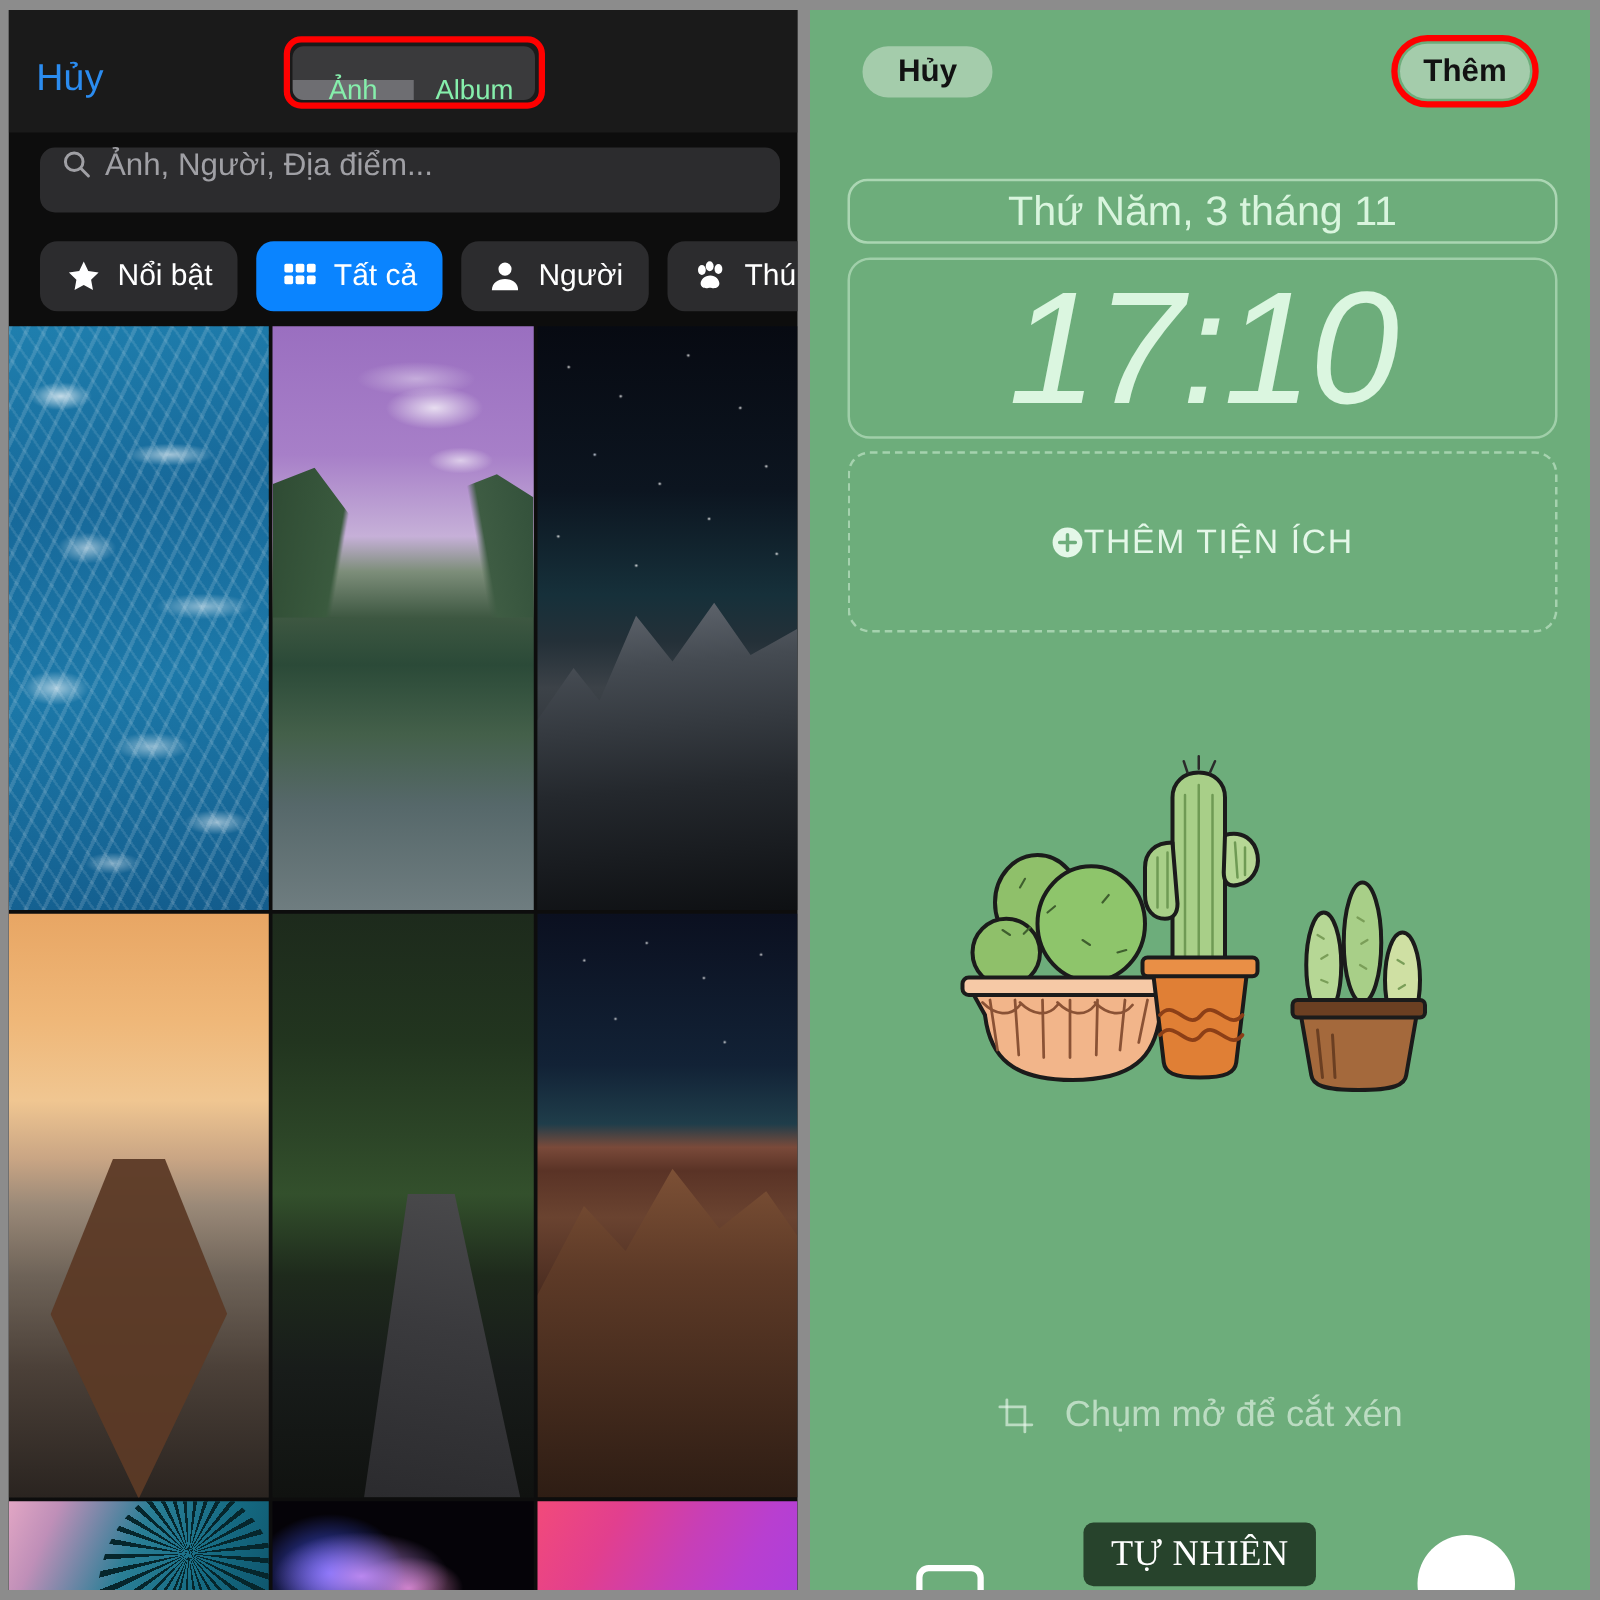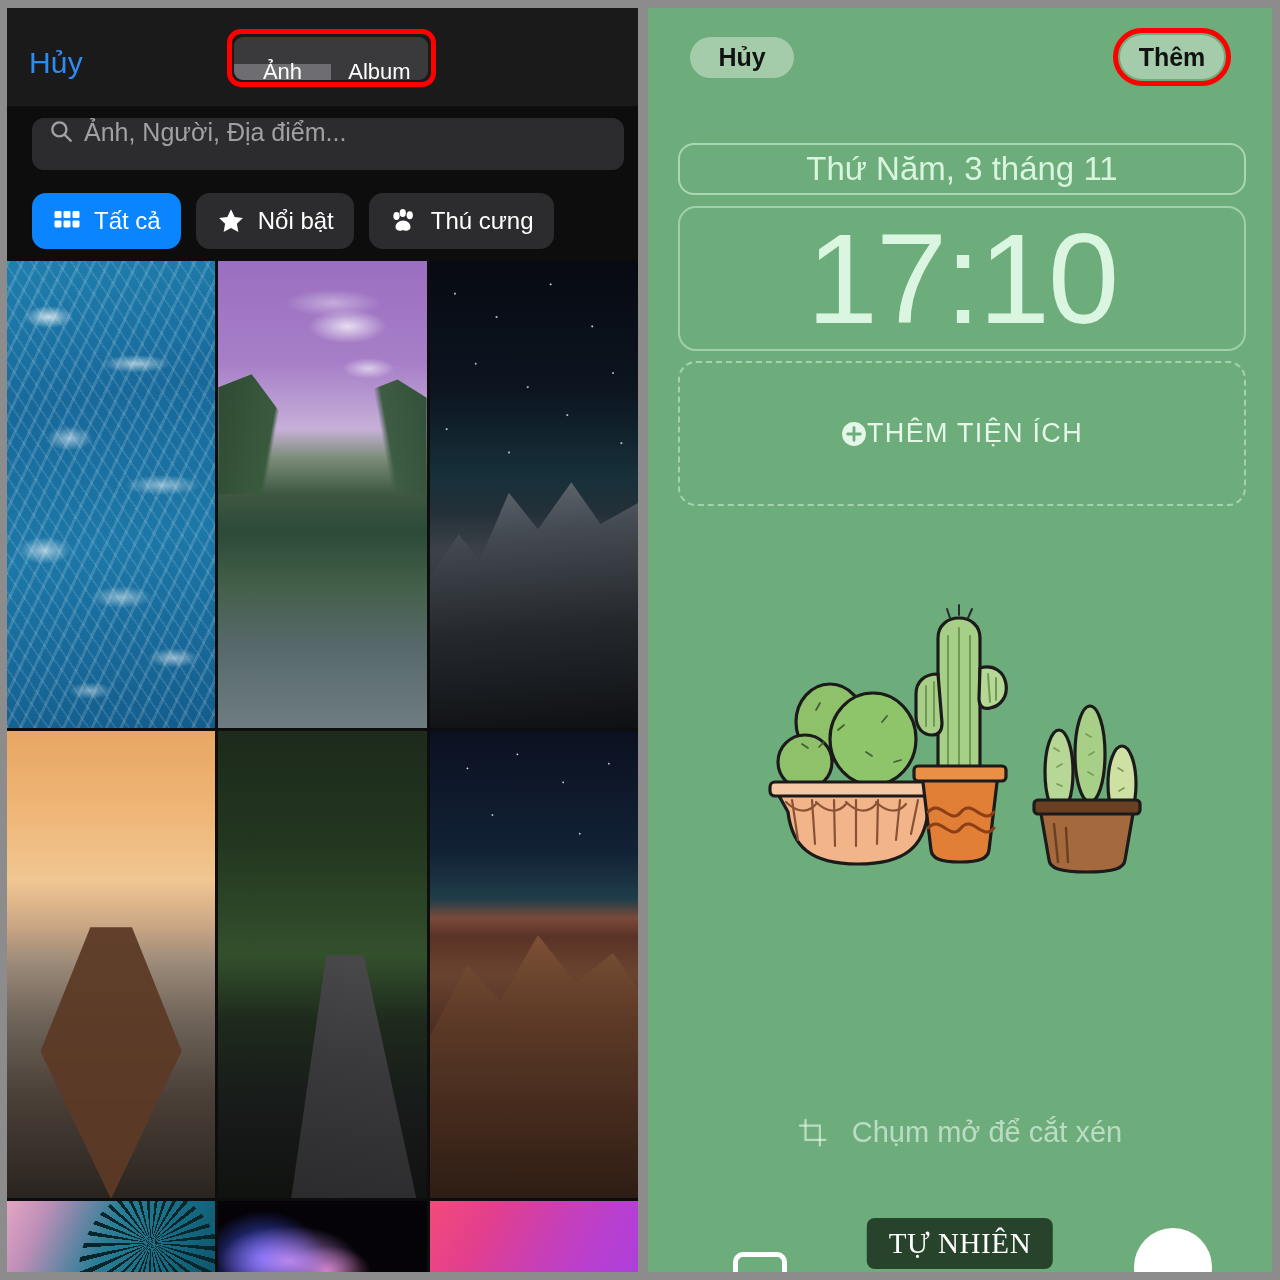--- a/index.html
+++ b/index.html
@@ -32,21 +32,21 @@
     position: absolute; left: 227px; top: 29px;
     width: 194px; height: 43px;
     background: #3a3a3c;
     border-radius: 9px;
     display: flex;
     overflow: hidden;
   }
   .seg-item {
     flex: 1;
     display: flex; align-items: center; justify-content: center;
-    color: #ffffff; font-size: 22px; margin-top: 27px;
+    color: #86efac; font-size: 22px; margin-top: 27px;
   }
   .seg-item.active { background: #6e6e72; }
   .seg-highlight {
     position: absolute;
     left: 220px; top: 21px;
     width: 209px; height: 58px;
     border: 5px solid #ff0000;
     border-radius: 14px;
     pointer-events: none;
   }
@@ -254,21 +254,21 @@
     border: 2px solid rgba(222,248,226,.55);
     border-radius: 16px;
     display: flex; align-items: center; justify-content: center;
     color: #d9f5de; font-size: 33px;
   }
   .clock-box {
     position: absolute; left: 30px; top: 198px;
     width: 568px; height: 145px;
     border: 2px solid rgba(222,248,226,.45);
     border-radius: 18px;
-    display: flex; align-items: center; justify-content: center;
+    display: flex; align-items: center; justify-content: center; font-style: italic;
   }
   .clock-text {
     color: #dbf6e0;
     font-size: 128px;
     font-weight: 300;
     letter-spacing: -2px;
     line-height: 1;
   }
   .widget-box {
     position: absolute; left: 30px; top: 353px;
@@ -333,43 +333,52 @@
       <span class="search-ico">
         <svg viewBox="0 0 24 24" width="26" height="26" fill="none" stroke="#a0a0a5" stroke-width="2.2" stroke-linecap="round">
           <circle cx="10.5" cy="10.5" r="6.5"></circle>
             <line x1="15.5" y1="15.5" x2="21" y2="21"></line>
         </svg>
       </span>
       <span class="search-ph">Ảnh, Người, Địa điểm...</span>
     </div>
 
     <div class="chips">
+      <div class="chip">
+        <span class="chip-ico">
+          <svg viewBox="0 0 24 24" width="30" height="30" fill="#ffffff">
+            <path d="M12 2.6l2.9 6.1 6.6.9-4.8 4.6 1.2 6.6L12 17.6 6.1 20.8l1.2-6.6L2.5 9.6l6.6-.9z"></path>
+          </svg>
+        </span>
+        <span class="chip-lbl">Nổi bật</span>
+      </div>
+
       <div class="chip active">
         <span class="chip-ico">
           <svg viewBox="0 0 24 24" width="30" height="30" fill="#ffffff">
             <rect x="2" y="4" width="5.6" height="5.6" rx="1.1"></rect>
             <rect x="9.2" y="4" width="5.6" height="5.6" rx="1.1"></rect>
             <rect x="16.4" y="4" width="5.6" height="5.6" rx="1.1"></rect>
             <rect x="2" y="11.5" width="5.6" height="5.6" rx="1.1"></rect>
             <rect x="9.2" y="11.5" width="5.6" height="5.6" rx="1.1"></rect>
             <rect x="16.4" y="11.5" width="5.6" height="5.6" rx="1.1"></rect>
           </svg>
         </span>
         <span class="chip-lbl">Tất cả</span>
       </div>
 
       <div class="chip">
         <span class="chip-ico">
           <svg viewBox="0 0 24 24" width="30" height="30" fill="#ffffff">
-            <path d="M12 2.6l2.9 6.1 6.6.9-4.8 4.6 1.2 6.6L12 17.6 6.1 20.8l1.2-6.6L2.5 9.6l6.6-.9z"></path>
+            <circle cx="12" cy="7.4" r="4.2"></circle>
+            <path d="M3.6 21c0-4.6 3.8-7.2 8.4-7.2s8.4 2.6 8.4 7.2z"></path>
           </svg>
         </span>
-        <span class="chip-lbl">Nổi bật</span>
+        <span class="chip-lbl">Người</span>
       </div>
-
 
       <div class="chip">
         <span class="chip-ico">
           <svg viewBox="0 0 24 24" width="30" height="30" fill="#ffffff">
             <ellipse cx="6" cy="8" rx="2.5" ry="3.2"></ellipse>
             <ellipse cx="11" cy="5.6" rx="2.5" ry="3.2"></ellipse>
             <ellipse cx="16.6" cy="7.4" rx="2.5" ry="3.2"></ellipse>
             <path d="M11.4 11.5c3.4 0 5.8 2.6 5.8 5.2 0 2-1.7 3-3.6 3-1 0-1.6-.4-2.4-.4s-1.4.4-2.4.4c-1.9 0-3.6-1-3.6-3 0-2.6 2.6-5.2 6.2-5.2z"></path>
           </svg>
         </span>

